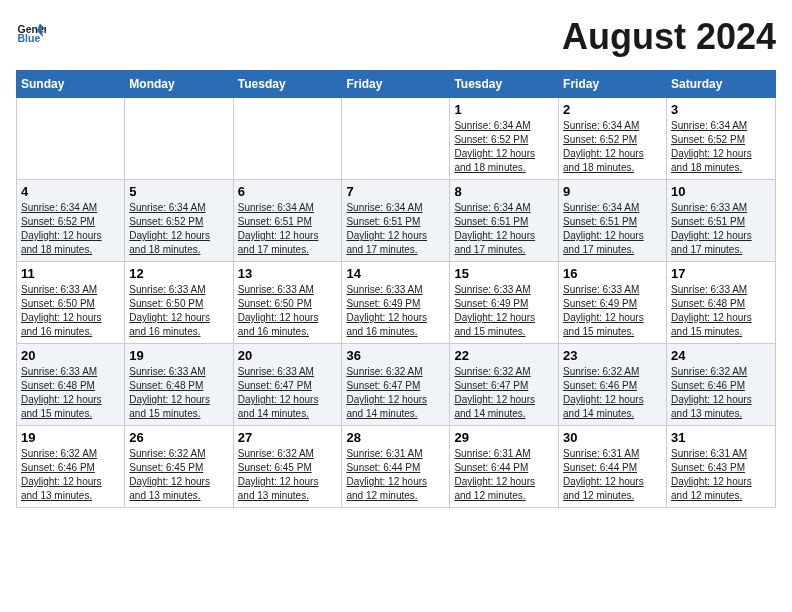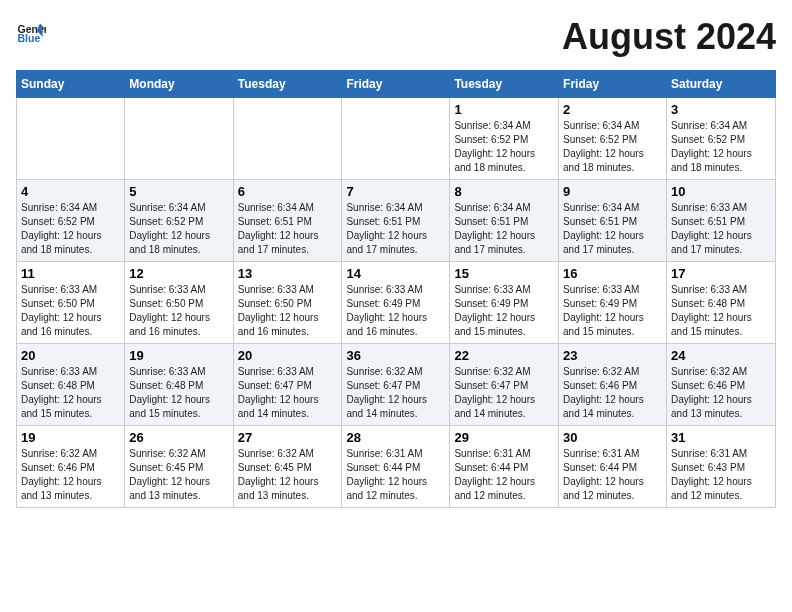--- a/index.html
+++ b/index.html
@@ -67,20 +67,21 @@
     .day-number {
       font-weight: bold;
       font-size: 13px;
       margin-bottom: 2px;
       display: block;
     }
     .day-info {
       font-size: 10px;
       color: #222;
       line-height: 1.4;
+      text-decoration: underline;
     }
     .empty-cell {
       background-color: #fff !important;
     }
   </style>
 </head>
 <body>
 
 <div class="header">
   <div class="logo">

